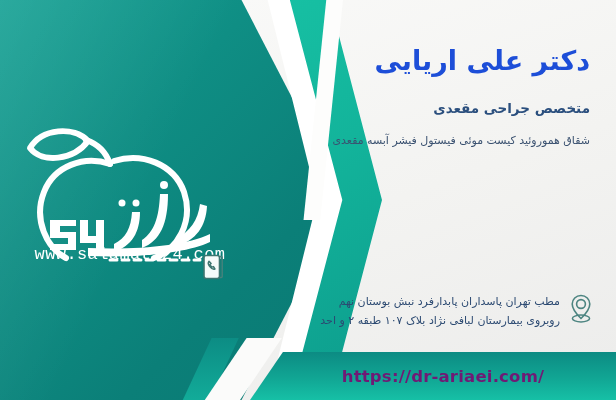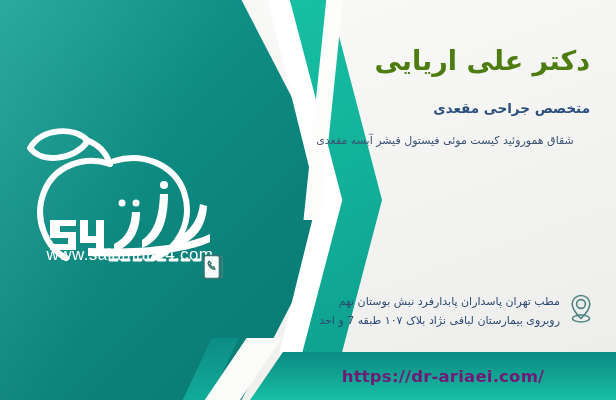--- a/index.html
+++ b/index.html
@@ -124,54 +124,54 @@
     left: 14px; top: 108px;
     width: 232px; height: 165px;
   }
   .logo svg { display: block; width: 100%; height: 100%; overflow: visible; }
   .logo-site {
     position: absolute;
     left: 14px; top: 245px;
     width: 232px;
     text-align: center;
     color: #ffffff;
-    font-family: Liberation Sans, sans-serif;
+    font-family: Liberation Mono, monospace;
     font-size: 17px;
     letter-spacing: 0.4px;
   }
 
   
   .doc-name {
     position: absolute;
     right: 26px; top: 44px;
     width: 400px;
     text-align: right;
     direction: rtl;
-    color: #4d7c0f;
+    color: #1d4ed8;
     font-family: "DejaVu Sans", sans-serif;
     font-size: 27px;
     font-weight: bold;
     line-height: 1.25;
   }
   .doc-specialty {
     position: absolute;
     right: 26px; top: 100px;
     width: 400px;
     text-align: right;
     direction: rtl;
     color: #2b4f7e;
     font-family: "DejaVu Sans", sans-serif;
     font-size: 13.5px;
     font-weight: bold;
   }
   .doc-desc {
     position: absolute;
     right: 26px; top: 131px;
     width: 290px;
-    text-align: center;
+    text-align: right;
     direction: rtl;
     color: #3a5170;
     font-family: "DejaVu Sans", sans-serif;
     font-size: 11px;
     line-height: 1.75;
   }
 
   
   .row {
     position: absolute;
@@ -271,21 +271,21 @@
   <div class="row row-addr">
     <div class="icon-box">
       <svg width="26" height="30" viewBox="0 0 26 30" xmlns="http://www.w3.org/2000/svg">
         <path d="M13 1.5 C 8 1.5, 4.2 5.3, 4.2 10 C 4.2 16, 13 24.5, 13 24.5 C 13 24.5, 21.8 16, 21.8 10 C 21.8 5.3, 18 1.5, 13 1.5 Z" fill="none" stroke="#4c8480" stroke-width="1.6"></path>
         <circle cx="13" cy="10" r="4.4" fill="none" stroke="#4c8480" stroke-width="1.6"></circle>
         <ellipse cx="13" cy="24.5" rx="8.6" ry="3.4" fill="none" stroke="#4c8480" stroke-width="1.5"></ellipse>
       </svg>
     </div>
     <div class="row-text">
       <div>مطب تهران پاسداران پابدارفرد نبش بوستان نهم</div>
-      <div>روبروی بیمارستان لبافی نژاد بلاک ۱۰۷ طبقه 7 و احد</div>
+      <div>روبروی بیمارستان لبافی نژاد بلاک ۱۰۷ طبقه ۲ و احد</div>
     </div>
   </div>
 
   <div class="bottom-teal-wedge"></div>
   <div class="bottom-notch"></div>
   <div class="url-bar"></div>
   <div class="url-text">https://dr-ariaei.com/</div>
 
 </div>
 

